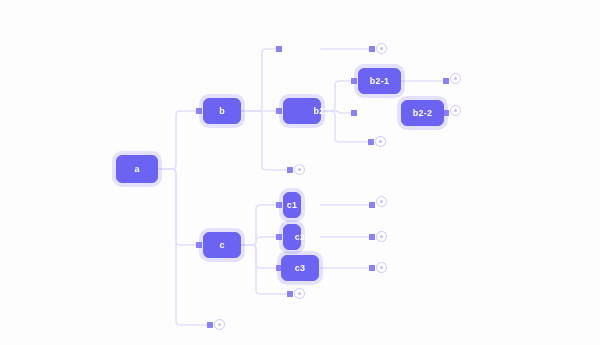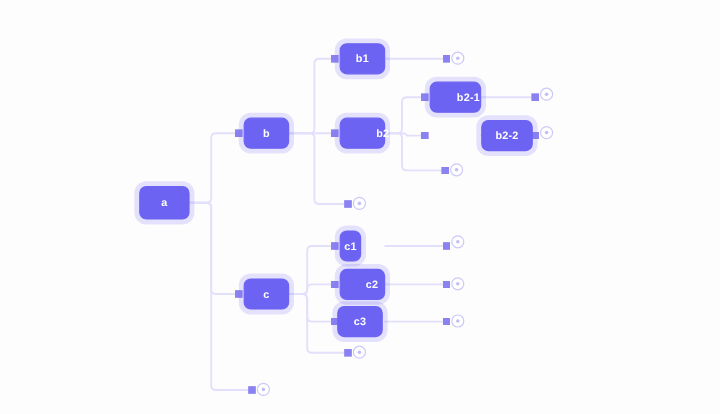--- a/index.html
+++ b/index.html
@@ -122,41 +122,38 @@
   </div>
 
   <div class="node" style="left:203px; top:98px; width:38px; height:26px;">
     <span class="node-label">b</span>
   </div>
 
   <div class="node" style="left:203px; top:232px; width:38px; height:26px;">
     <span class="node-label">c</span>
   </div>
 
-  <div class="node" style="left:283px; top:36px; width:38px; height:26px;">
-    <span class="node-label">b1</span>
-  </div>
 
   <div class="node" style="left:283px; top:98px; width:38px; height:26px;padding-left:34px;">
     <span class="node-label">b2</span>
   </div>
 
-  <div class="node" style="left:358px; top:68px; width:43px; height:26px;justify-content:flex-end;">
+  <div class="node" style="left:358px; top:68px; width:43px; height:26px;">
     <span class="node-label">b2-1</span>
   </div>
 
   <div class="node" style="left:358px; top:100px; width:43px; height:26px;margin-left:43px;">
     <span class="node-label">b2-2</span>
   </div>
 
   <div class="node" style="left:283px; top:192px; width:18px; height:26px;">
     <span class="node-label">c1</span>
   </div>
 
-  <div class="node" style="left:283px; top:224px; width:38px; height:26px;padding-left:16px;">
+  <div class="node" style="left:283px; top:224px; width:18px; height:26px;padding-left:16px;">
     <span class="node-label">c2</span>
   </div>
 
   <div class="node" style="left:281px; top:255px; width:38px; height:26px;">
     <span class="node-label">c3</span>
   </div>
 
   <div class="add-handle" style="left:214px; top:319px;"></div>
   <div class="add-handle" style="left:294px; top:164px;"></div>
   <div class="add-handle" style="left:376px; top:43px;"></div>

